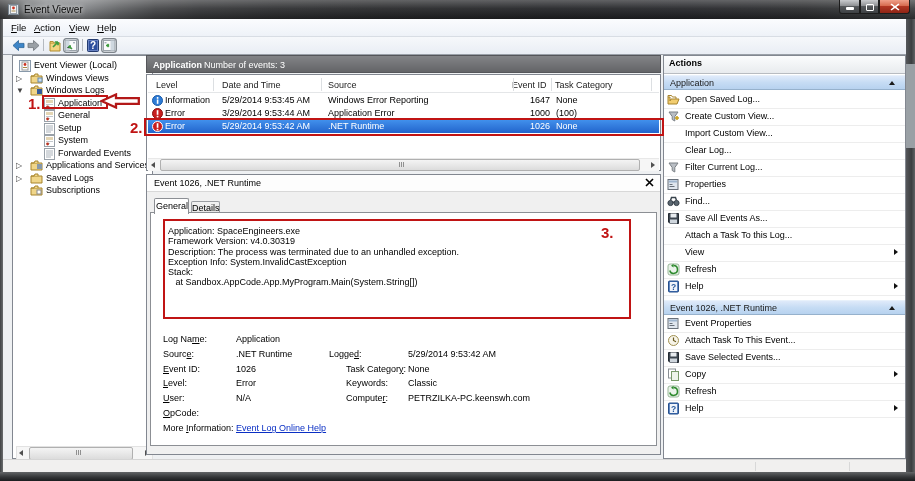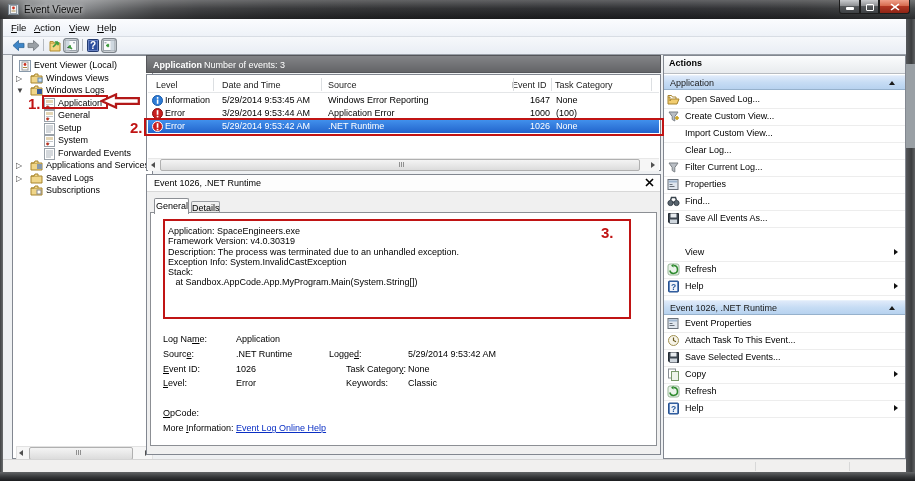--- a/index.html
+++ b/index.html
@@ -302,20 +302,26 @@
             <span class="fl" style="left:85px">1026</span>
             <span class="fl" style="left:195px">Task Categor<u>y</u>:</span>
             <span class="fl" style="left:257px">None</span>
           </div>
         <div class="frow" style="top:165px">
             <span class="fl" style="left:12px"><u>L</u>evel:</span>
             <span class="fl" style="left:85px">Error</span>
             <span class="fl" style="left:195px">Keywords:</span>
             <span class="fl" style="left:257px">Classic</span>
           </div>
+        <div class="frow" style="top:180px">
+            <span class="fl" style="left:12px"><u>U</u>ser:</span>
+            <span class="fl" style="left:85px">N/A</span>
+            <span class="fl" style="left:195px">Compute<u>r</u>:</span>
+            <span class="fl" style="left:257px">PETRZILKA-PC.keenswh.com</span>
+          </div>
         <div class="frow" style="top:195px">
             <span class="fl" style="left:12px"><u>O</u>pCode:</span>
           </div>
         <div class="frow" style="top:210px">
             <span class="fl" style="left:12px">More <u>I</u>nformation:</span>
             <span class="fl" style="left:85px;color:#0a2fc4;text-decoration:underline">Event Log Online Help</span>
           </div>
       </div>
     </div>
   </div>
@@ -368,20 +374,23 @@
         </svg>
         <span class="txt">Find...</span>
       </div>
     <div class="aitem" style="top:154px">
         <svg class="ico" viewBox="0 0 13 13">
           <path d="M1.5 1.5 L11.5 1.5 L11.5 11.5 L3 11.5 L1.5 10 Z" fill="#3d4650" stroke="#242b32"></path>
           <rect x="3.5" y="1.5" width="6" height="4" fill="#e8ecf0"></rect>
           <rect x="3" y="7.5" width="7" height="4" fill="#cfd6dd"></rect>
         </svg>
         <span class="txt">Save All Events As...</span>
+      </div>
+    <div class="aitem" style="top:171px">
+        <span class="txt">Attach a Task To this Log...</span>
       </div>
     <div class="aitem" style="top:188px">
         <span class="txt">View</span>
         <div class="subarr"></div>
       </div>
     <div class="aitem" style="top:205px">
         <svg class="ico" viewBox="0 0 13 13">
           <rect x="1" y="1" width="11" height="11" rx="2" fill="#eaf3ea" stroke="#9ab89a"></rect>
           <path d="M6.5 2.6 A3.9 3.9 0 1 1 2.8 7.5" fill="none" stroke="#2d8a2d" stroke-width="1.5"></path>
           <path d="M6.5 0.8 L6.5 4.6 L4 2.7 Z" fill="#2d8a2d"></path>

